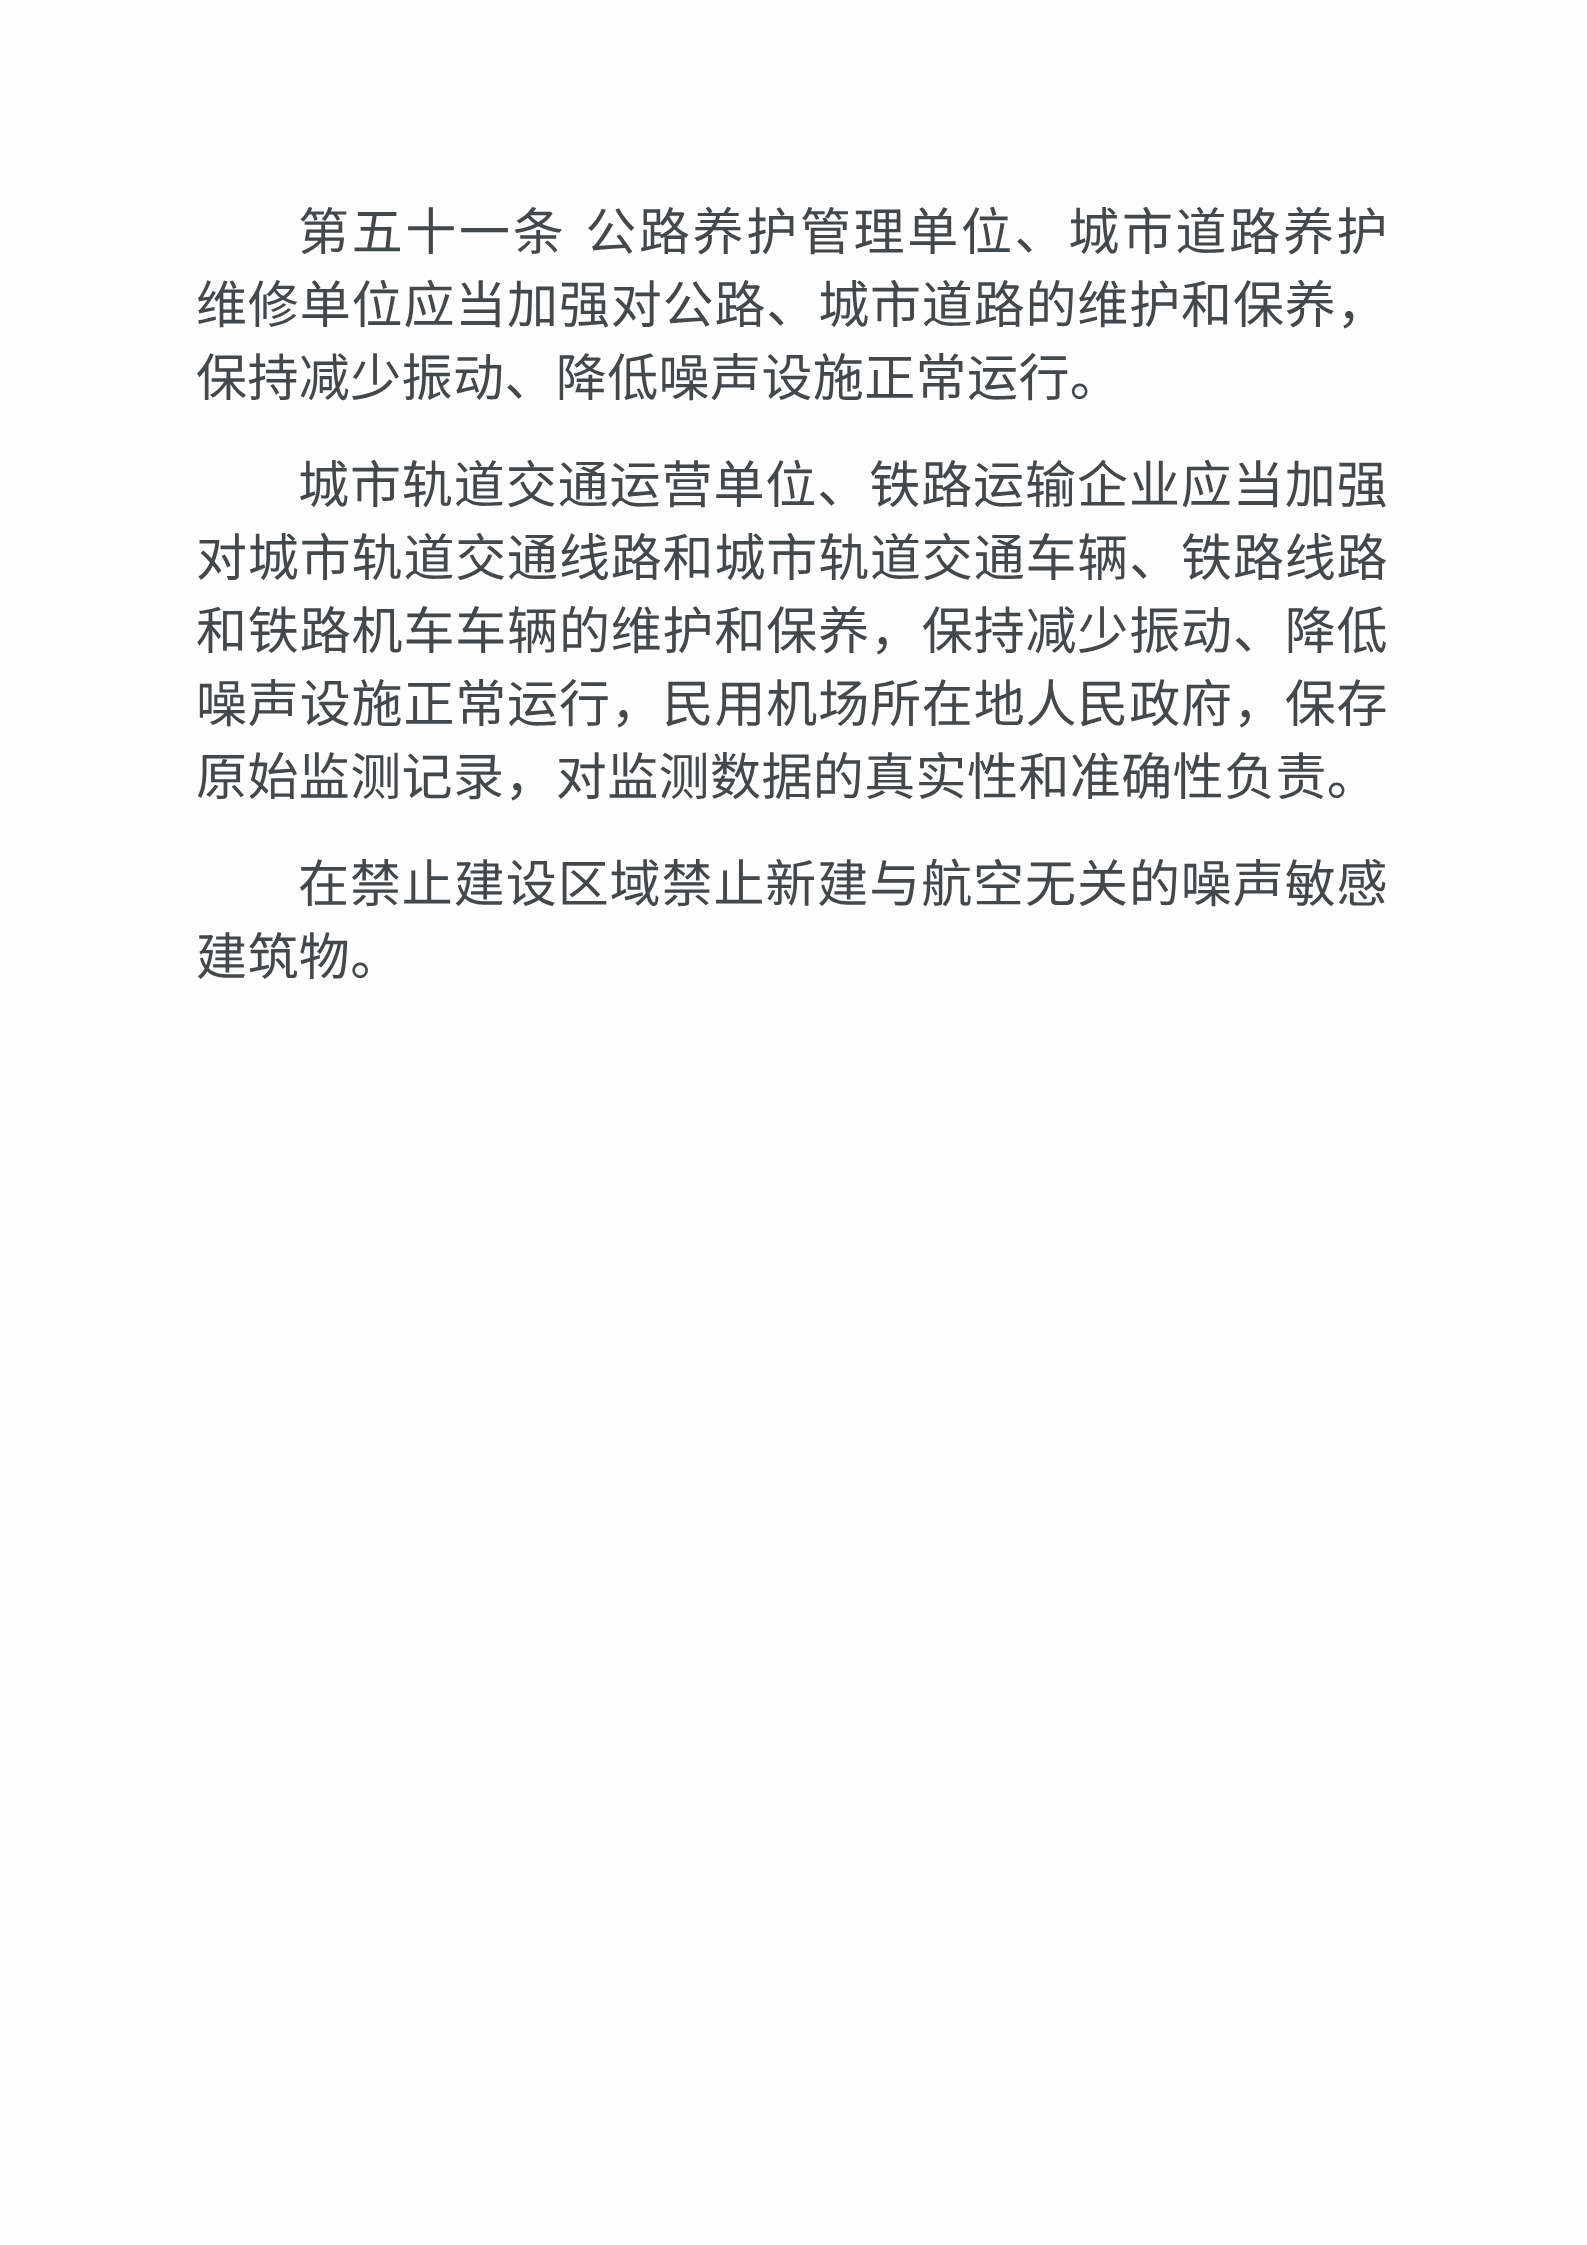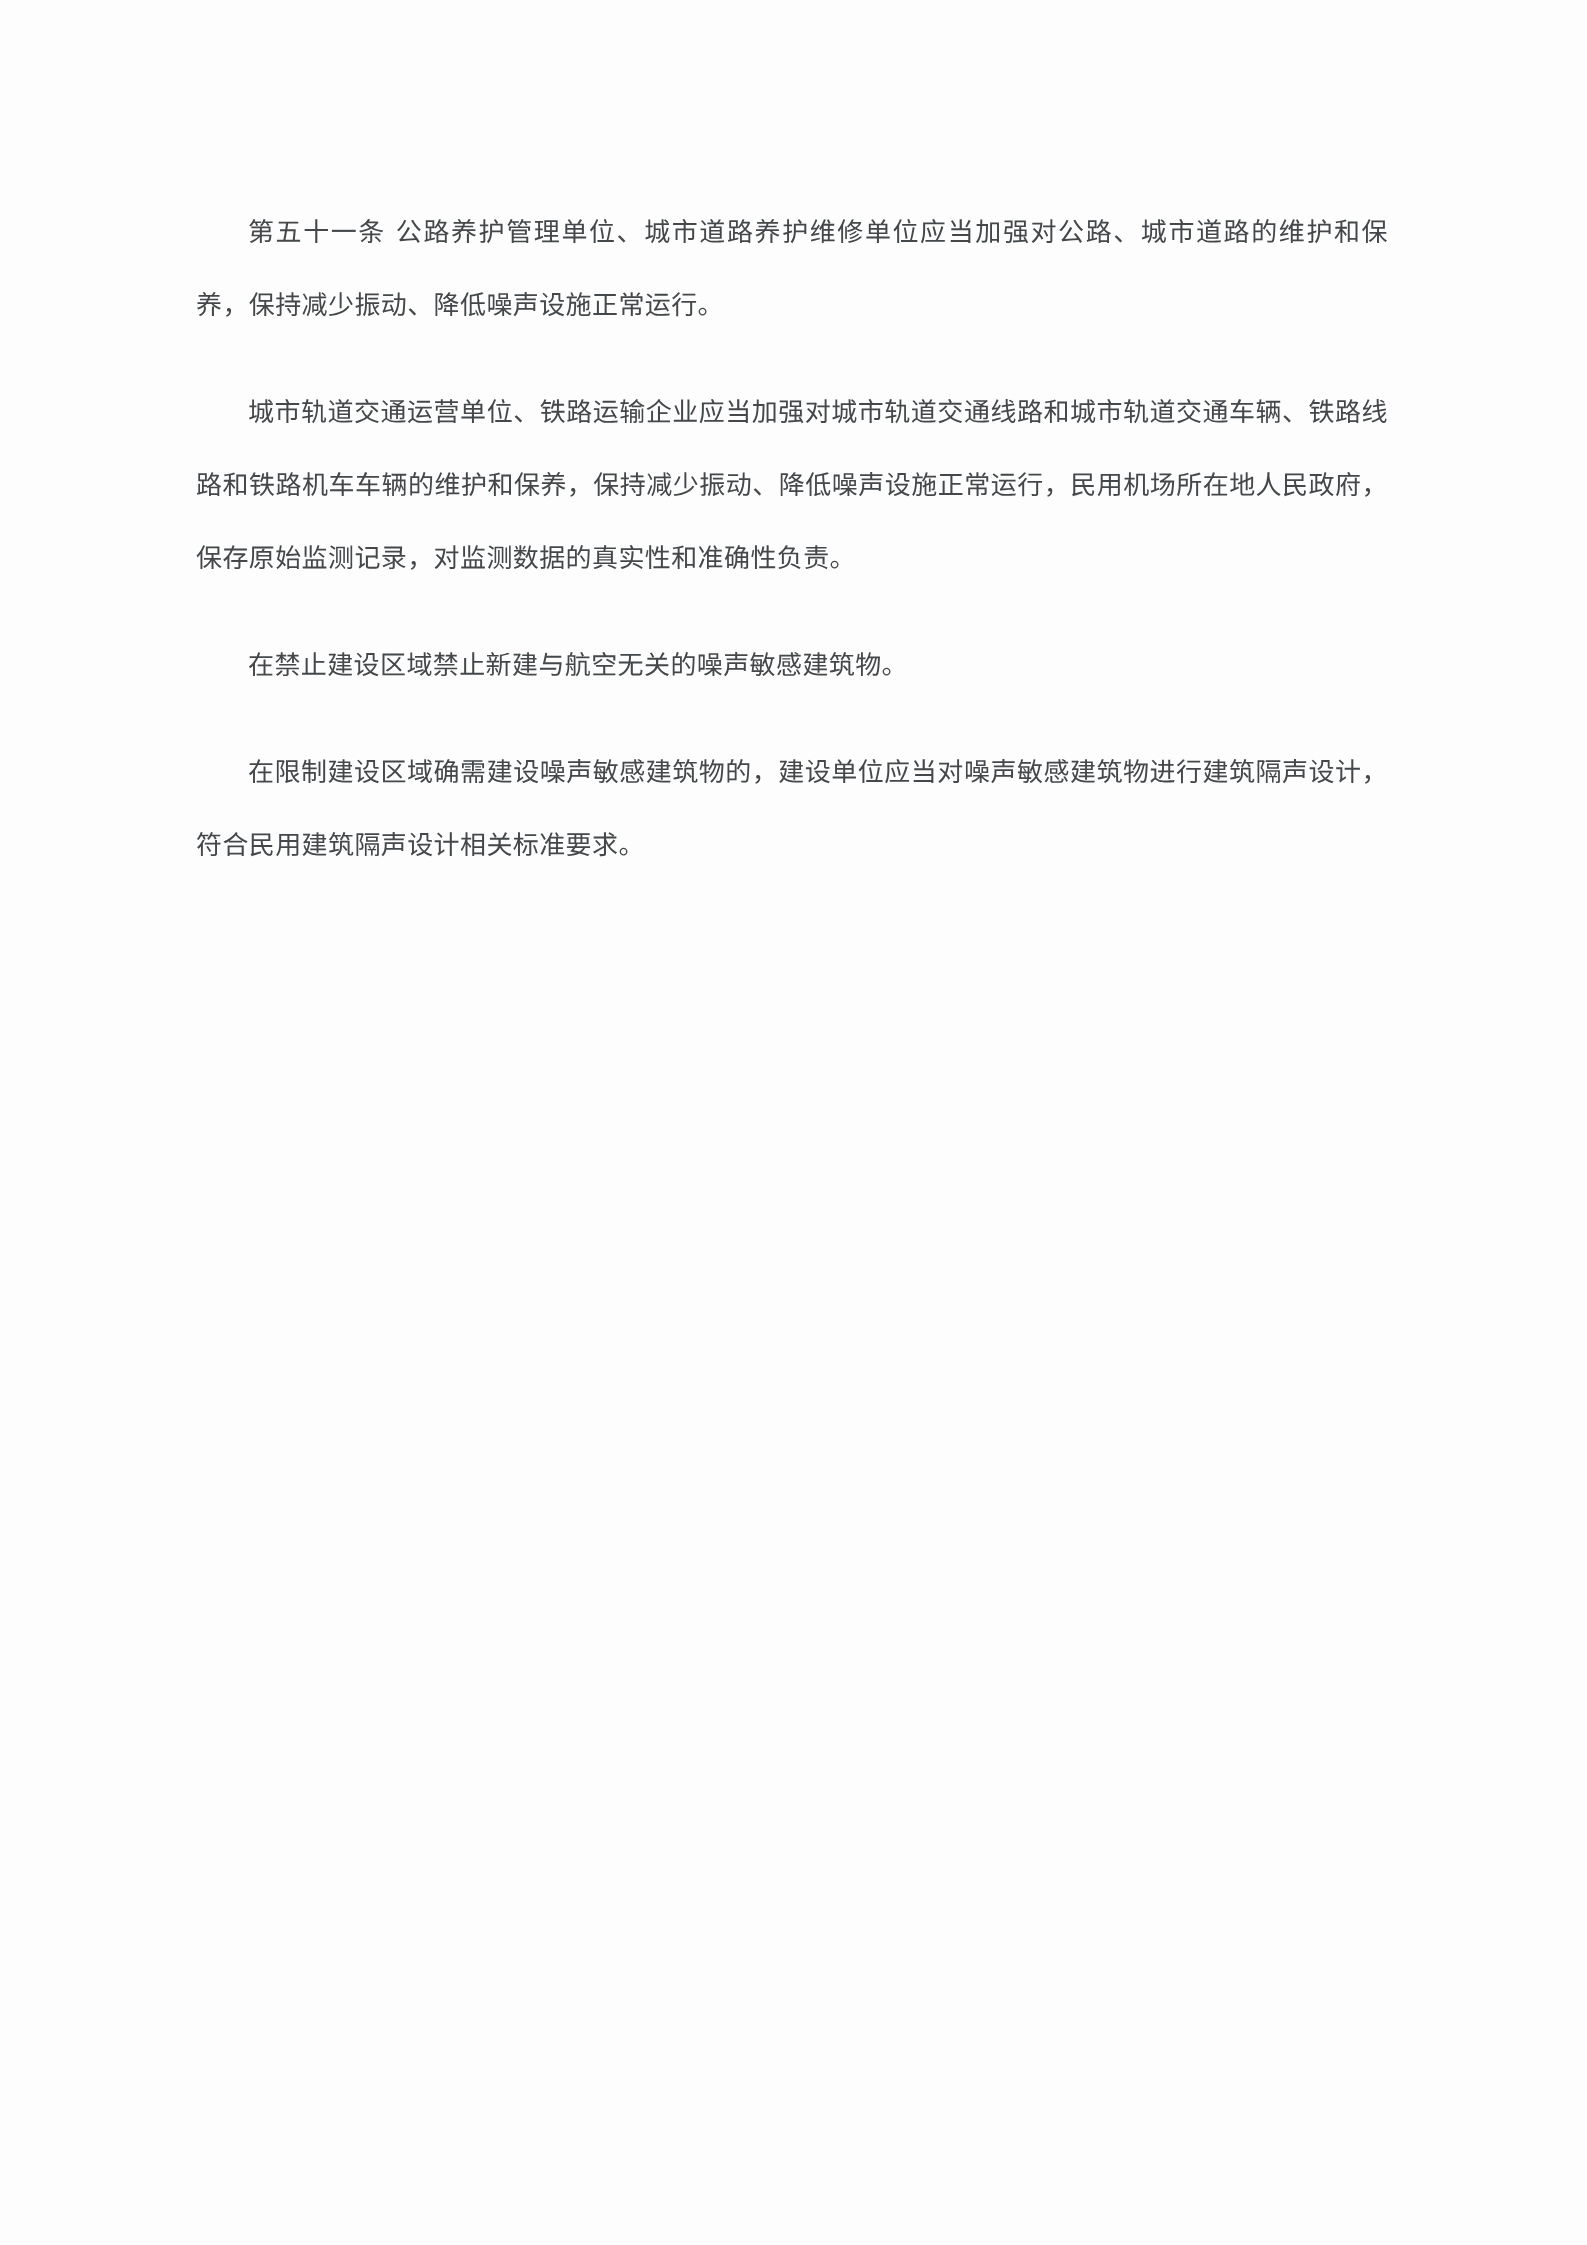--- a/index.html
+++ b/index.html
@@ -16,21 +16,21 @@
     overflow: hidden;
   }
   .content {
     position: absolute;
     left: 196px;
     top: 196px;
     width: 1192px;
   }
   .para {
     font-family: "DejaVu Serif", "Liberation Serif", serif;
-    font-size: 26px;
+    font-size: 51px;
     line-height: 73px;
     color: #44484a;
     text-align: justify;
     text-justify: inter-ideograph;
     text-indent: 2em;
     margin: 0 0 34px 0;
     letter-spacing: 0.4px;
     font-weight: 400;
   }
   .para:last-child {
@@ -38,15 +38,14 @@
   }
 </style>
 </head>
 <body>
 
 <div class="page">
   <div class="content">
     <p class="para">第五十一条 公路养护管理单位、城市道路养护维修单位应当加强对公路、城市道路的维护和保养，保持减少振动、降低噪声设施正常运行。</p>
     <p class="para">城市轨道交通运营单位、铁路运输企业应当加强对城市轨道交通线路和城市轨道交通车辆、铁路线路和铁路机车车辆的维护和保养，保持减少振动、降低噪声设施正常运行，民用机场所在地人民政府，保存原始监测记录，对监测数据的真实性和准确性负责。</p>
     <p class="para">在禁止建设区域禁止新建与航空无关的噪声敏感建筑物。</p>
-    <p class="para">在限制建设区域确需建设噪声敏感建筑物的，建设单位应当对噪声敏感建筑物进行建筑隔声设计，符合民用建筑隔声设计相关标准要求。</p>
   </div>
 </div>
 
 </body></html>

